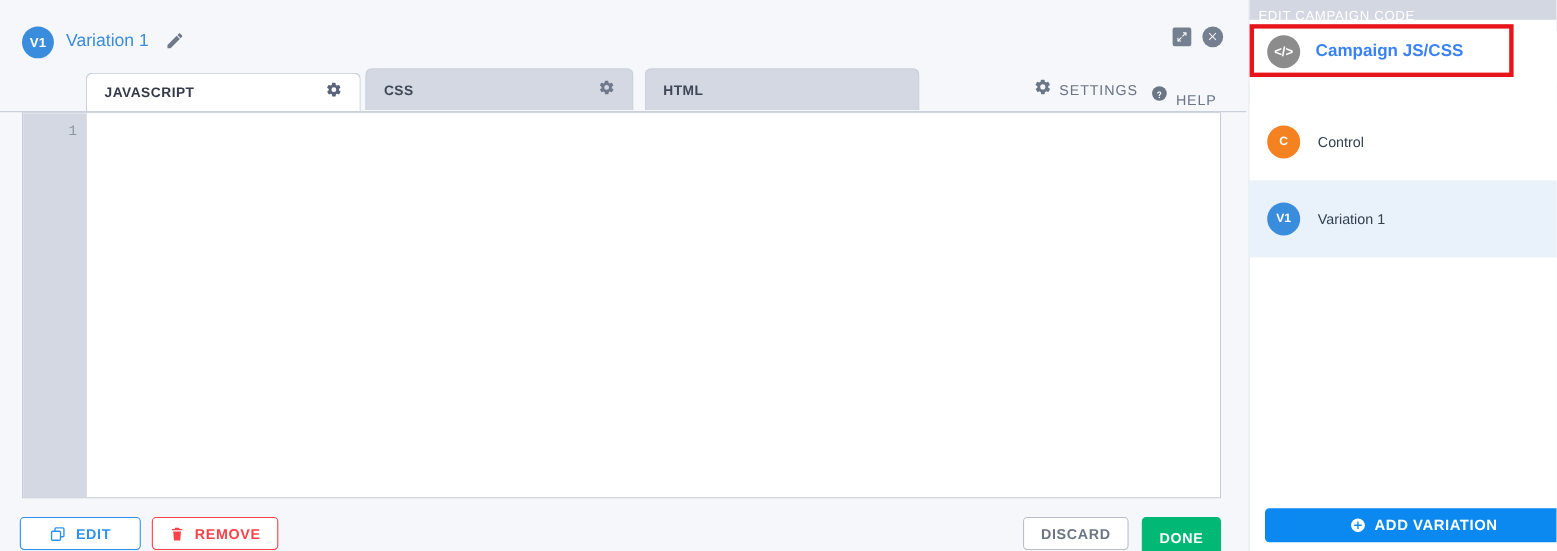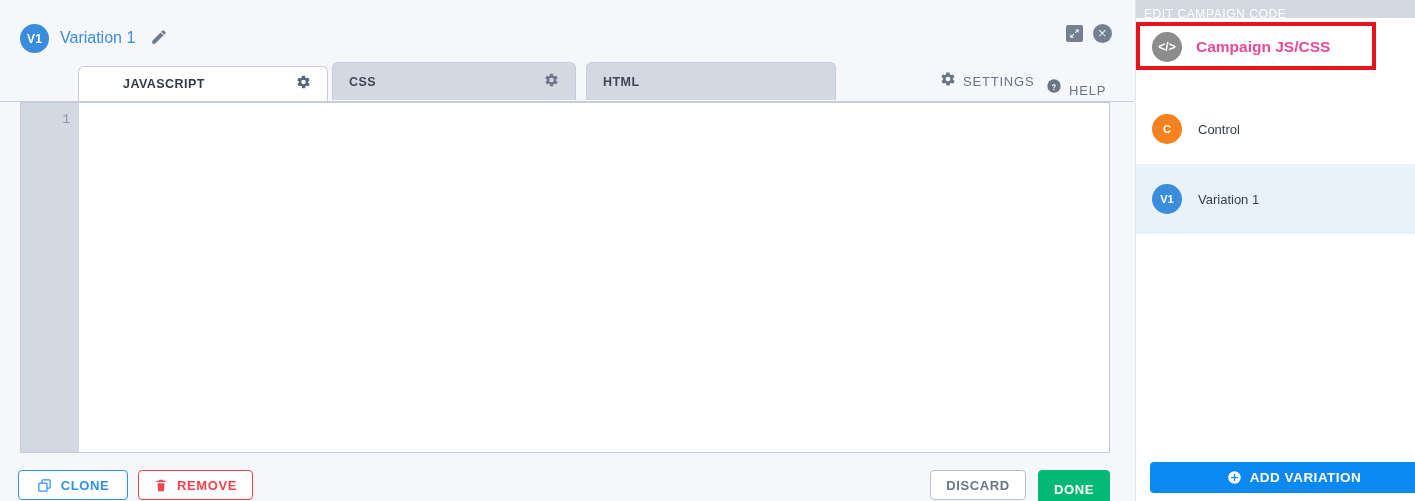--- a/index.html
+++ b/index.html
@@ -112,21 +112,21 @@
     color: #3f4756;
     margin-left: 16px;
   }
   .tab.active .tab-label { color: #343b48; }
   .tab-gear {
     position: absolute;
     right: 16px;
     top: 50%;
     transform: translateY(-50%);
   }
-  #tab-javascript { left: 78px; width: 250px; padding-left: 28px; }
+  #tab-javascript { left: 78px; width: 250px; }
   #tab-css       { left: 332px; width: 244px; }
   #tab-html      { left: 586px; width: 250px; }
 
   #settings-btn {
     position: absolute;
     left: 940px; top: 64px;
     height: 34px;
     display: flex; align-items: center;
     cursor: pointer;
     text-align: center;
@@ -294,21 +294,21 @@
   }
   #campaign-avatar {
     background: #8c8c8c;
     margin-left: 16px;
     font-size: 12px;
   }
   #campaign-label {
     margin-left: 14px;
     font-size: 15.5px;
     font-weight: bold;
-    color: #ec4899;
+    color: #3b82f6;
     white-space: nowrap;
   }
 
   .variation-row {
     position: absolute;
     left: 0;
     width: 280px;
     height: 70px;
     display: flex;
     align-items: center;
@@ -423,21 +423,21 @@
   </div>
 
   <div id="editor-actions">
     <div class="btn" id="clone-btn">
       <span class="btn-icon">
         <svg width="15" height="15" viewBox="0 0 24 24">
           <rect x="8" y="3" width="13" height="13" rx="1.5" fill="none" stroke="#2e91f2" stroke-width="2"></rect>
           <rect x="3" y="8" width="13" height="13" rx="1.5" fill="#ffffff" stroke="#2e91f2" stroke-width="2"></rect>
         </svg>
       </span>
-      <span>CLONE</span>
+      <span>EDIT</span>
     </div>
 
     <div class="btn" id="remove-btn">
       <span class="btn-icon">
         <svg width="14" height="15" viewBox="0 0 24 24">
           <path d="M9 2h6l1 2h4v2H4V4h4l1-2zM6 8h12l-1 13.2a1 1 0 01-1 .8H8a1 1 0 01-1-.8L6 8z" fill="#f9414a"></path>
         </svg>
       </span>
       <span>REMOVE</span>
     </div>

